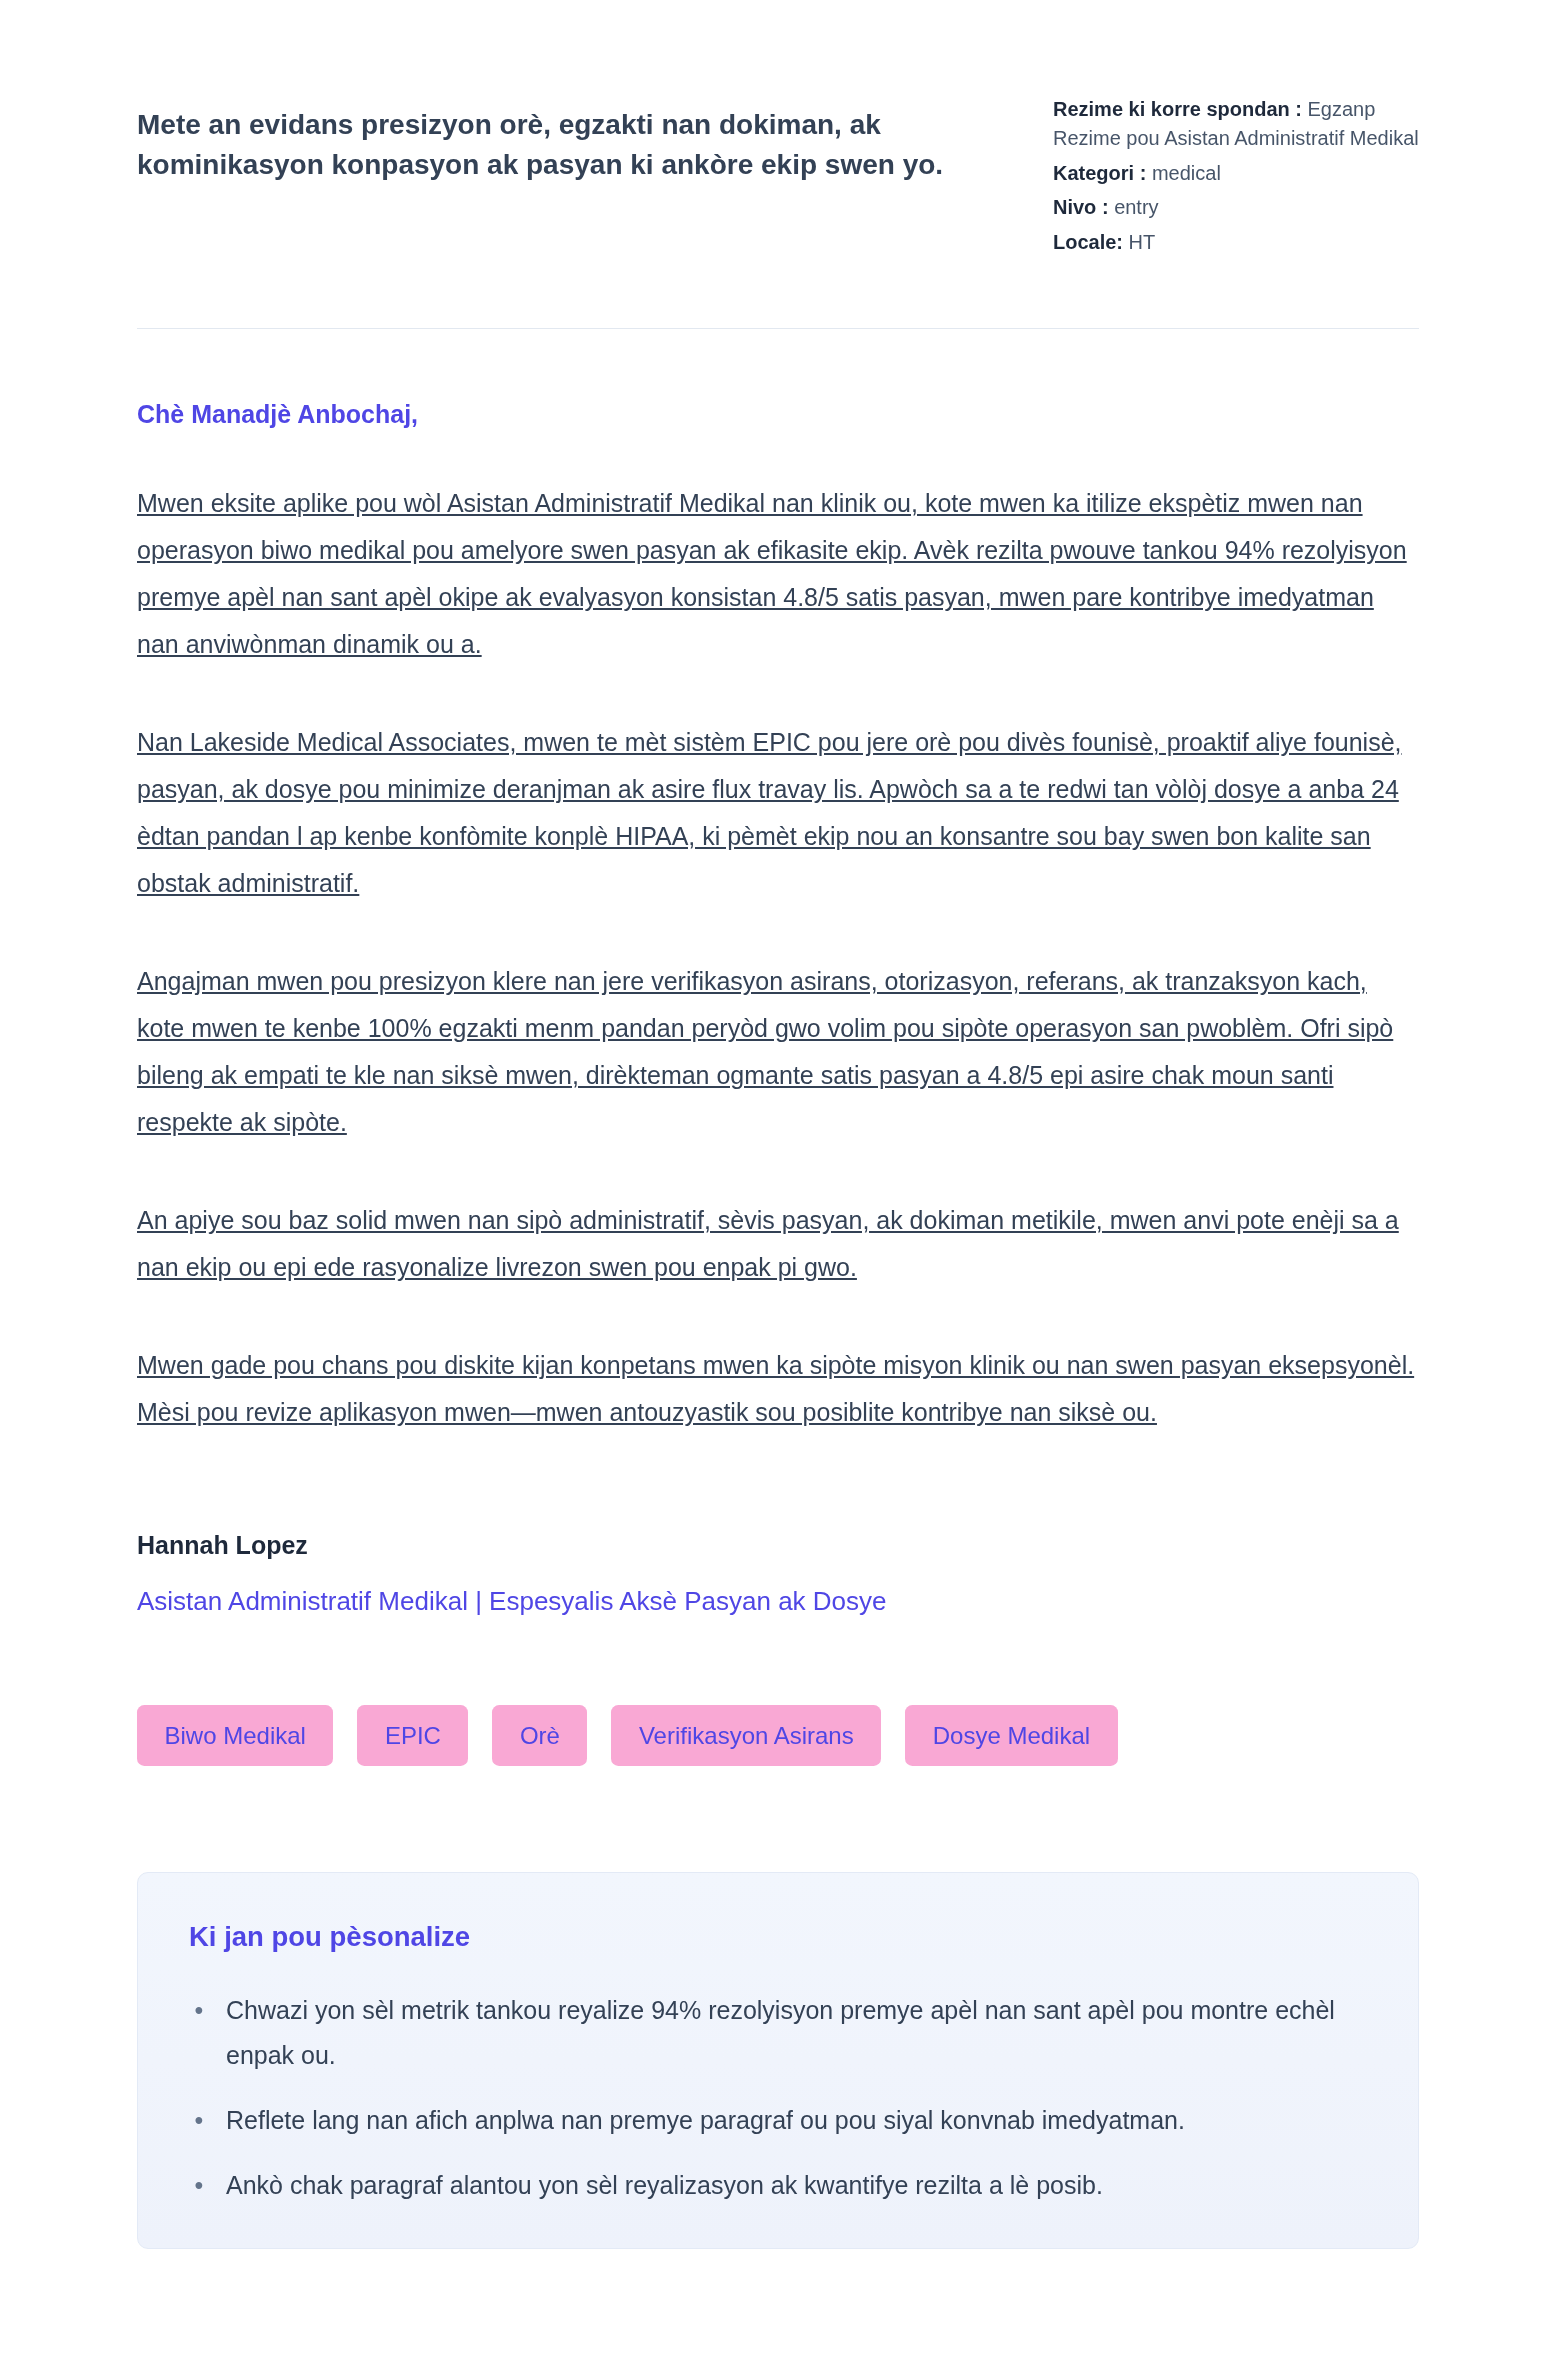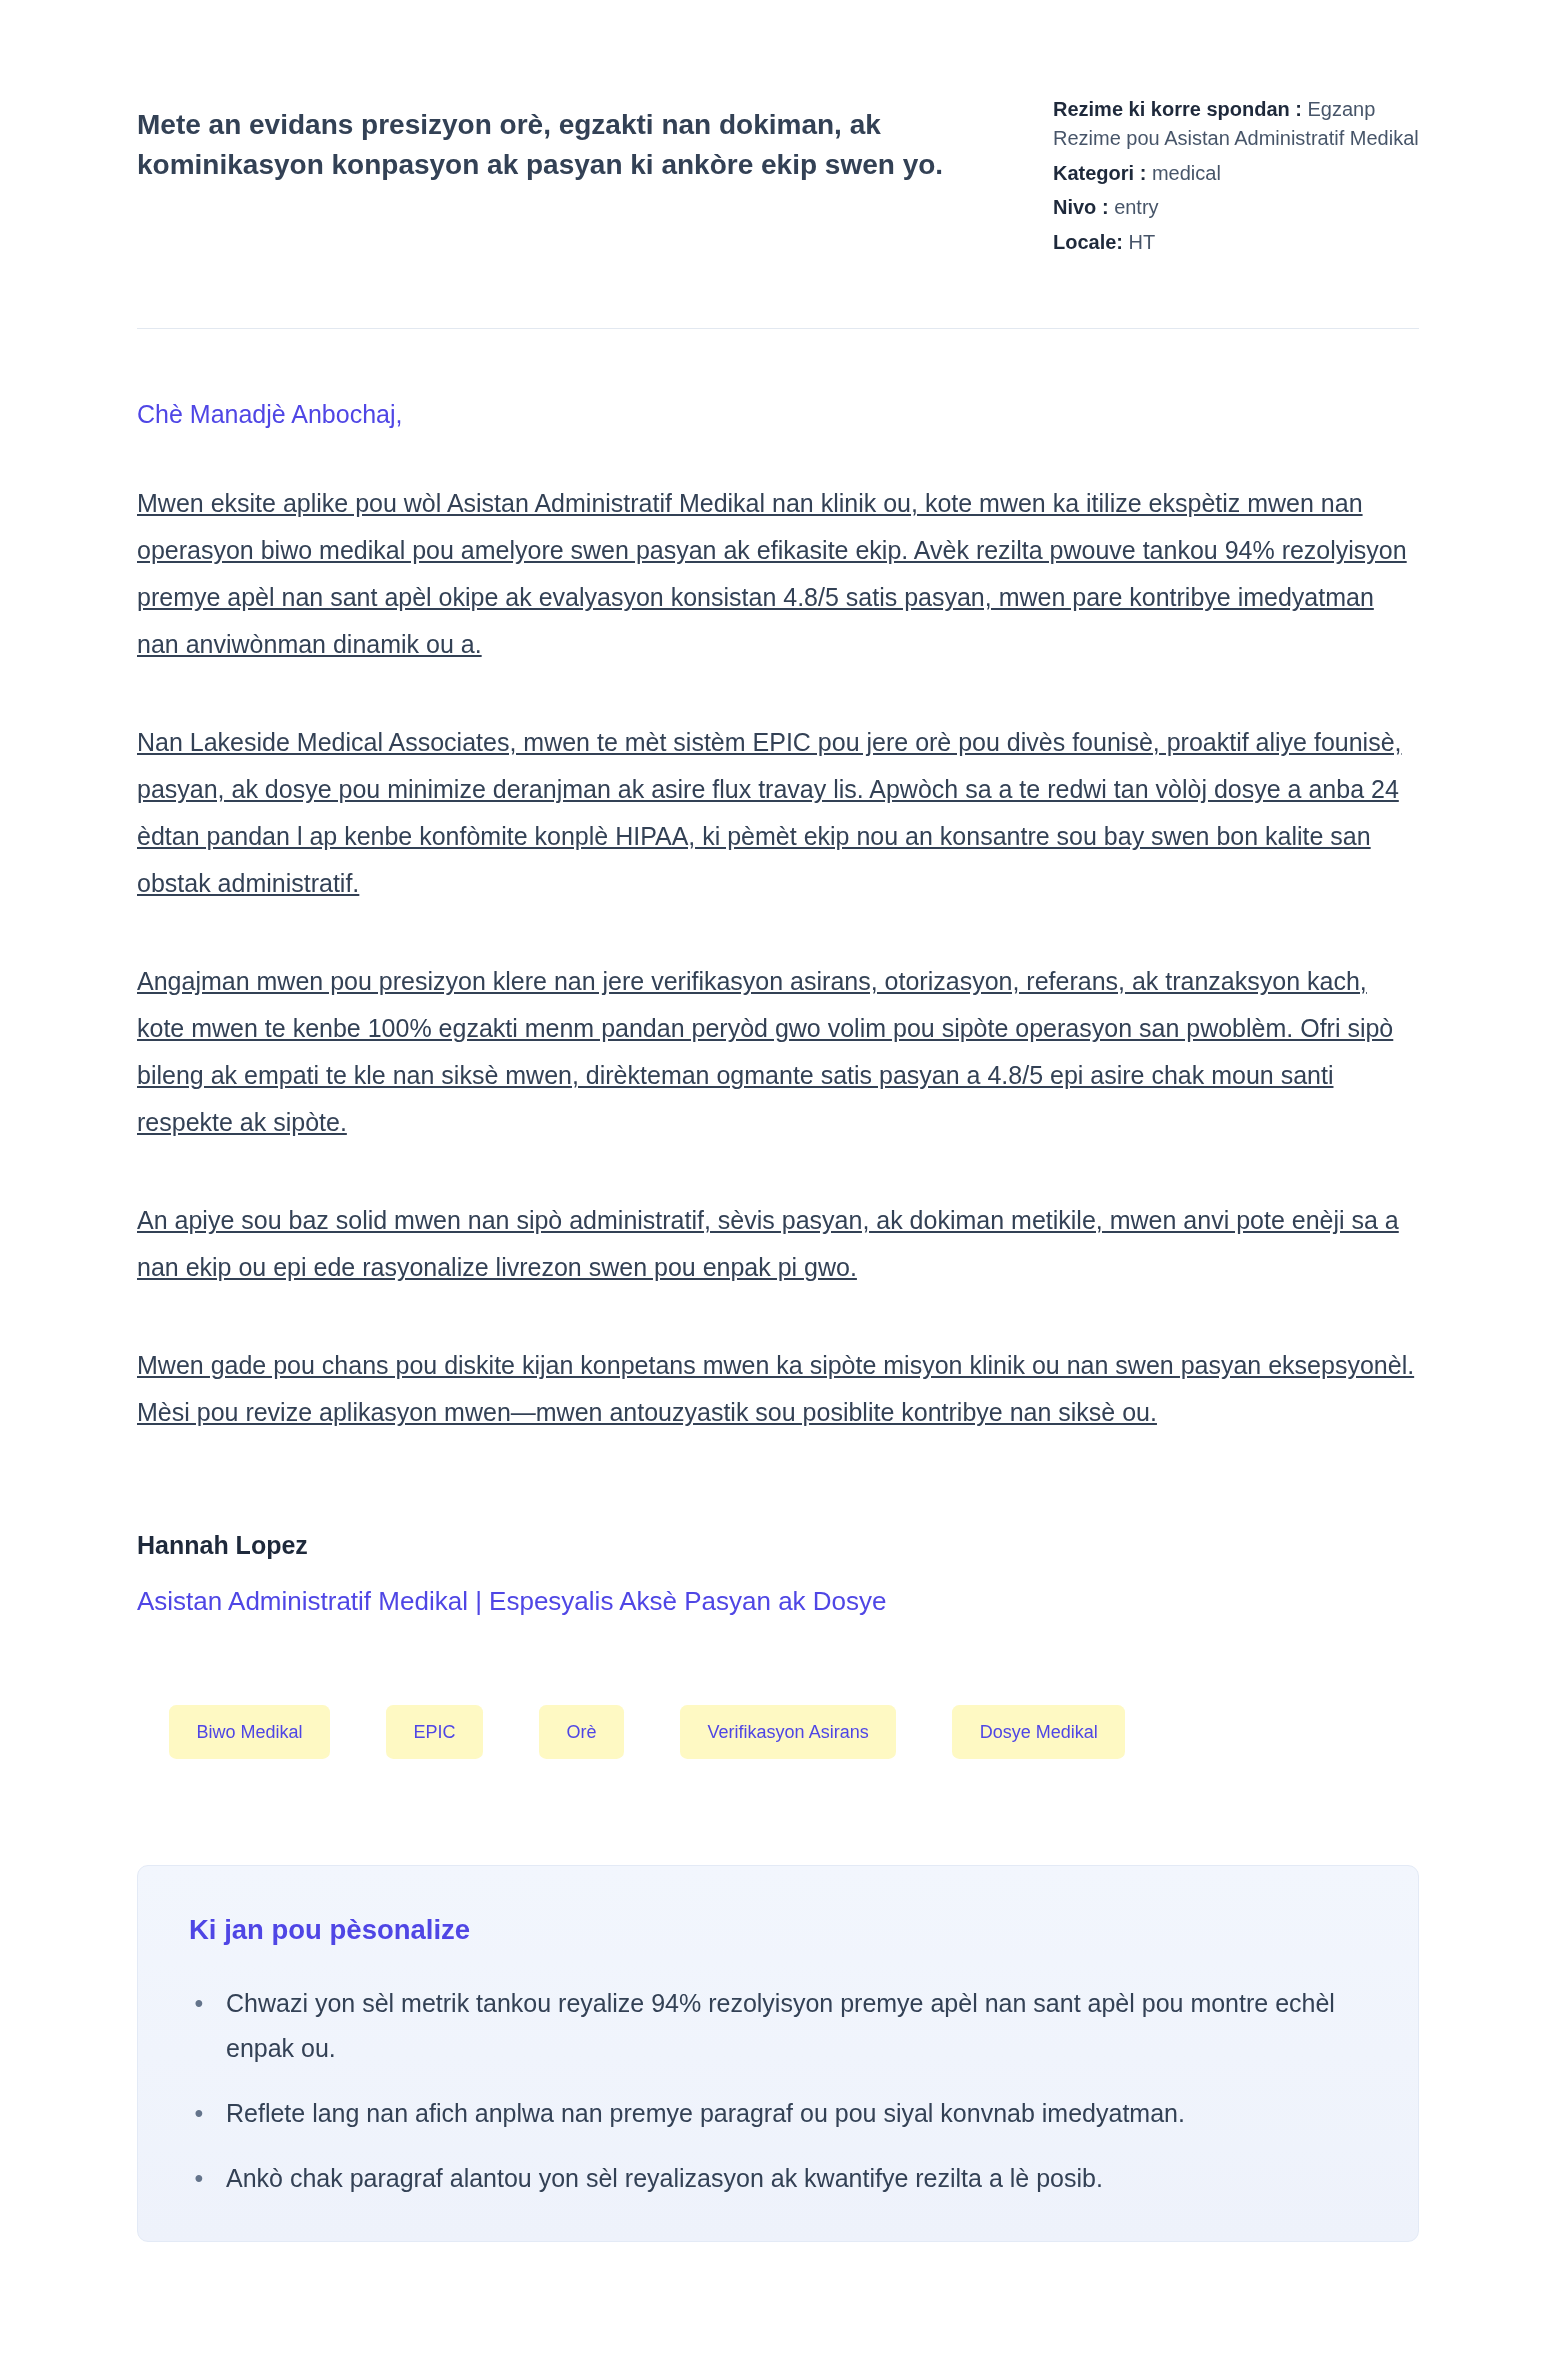--- a/index.html
+++ b/index.html
@@ -56,21 +56,21 @@
     border: none;
     border-top: 0.9px solid #e2e8f0;
     margin: 66px 0 0 0;
   }
 
   
   .letter { margin-top: 71px; }
   .greeting {
     margin: 0 0 51px 0;
     font-size: 25px;
-    font-weight: 400;
+    font-weight: 700;
     color: #4f46e5;
   }
   .para {
     margin: 0 0 51px 0;
     font-size: 25px;
     line-height: 1.88;
     color: #334155;
     max-width: 1282px;
     text-decoration: underline;
   }
@@ -88,29 +88,28 @@
 
   
   .tags {
     margin-top: 88px;
     display: flex;
     flex-wrap: wrap;
     gap: 24px;
   }
   .tag {
     display: inline-block;
-    background: #fef9c3;
-    color: #4f46e5;
-    font-size: 18px;
+    background: #f9a8d4;
+    color: #4f46e5;
+    font-size: 24px;
     font-weight: 500;
     padding: 16.5px 27.5px;
     border-radius: 7.3px;
     cursor: pointer;
     white-space: nowrap;
-    margin-left: 32px;
   }
 
   
   .personalize {
     margin-top: 106px;
     background: linear-gradient(180deg, #f2f6fd 0%, #eef2fb 100%);
     border: 0.9px solid #e3eaf6;
     border-radius: 11px;
     padding: 48px 26px 40px 51px;
   }

